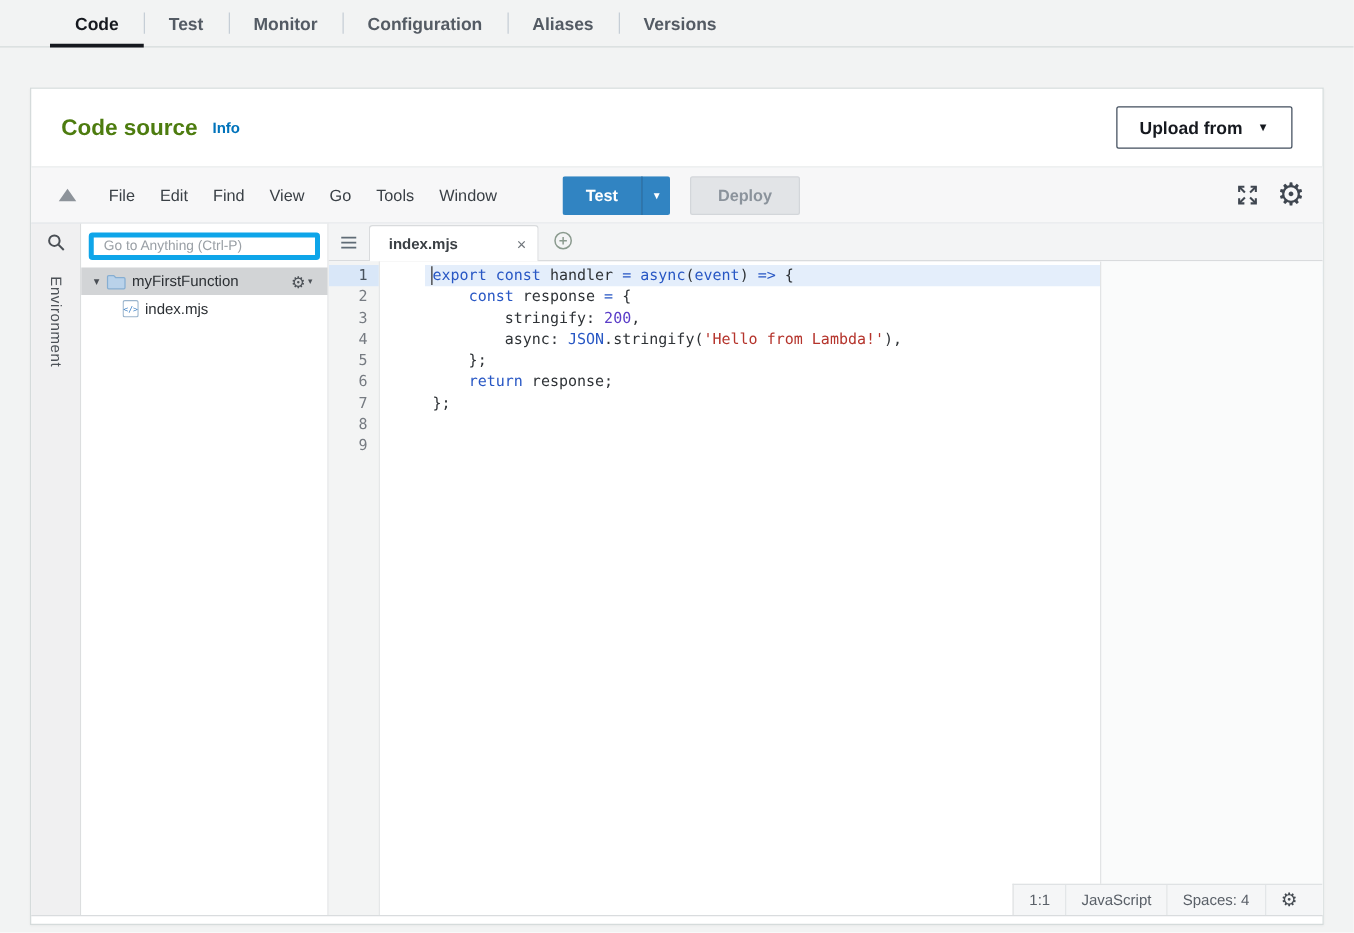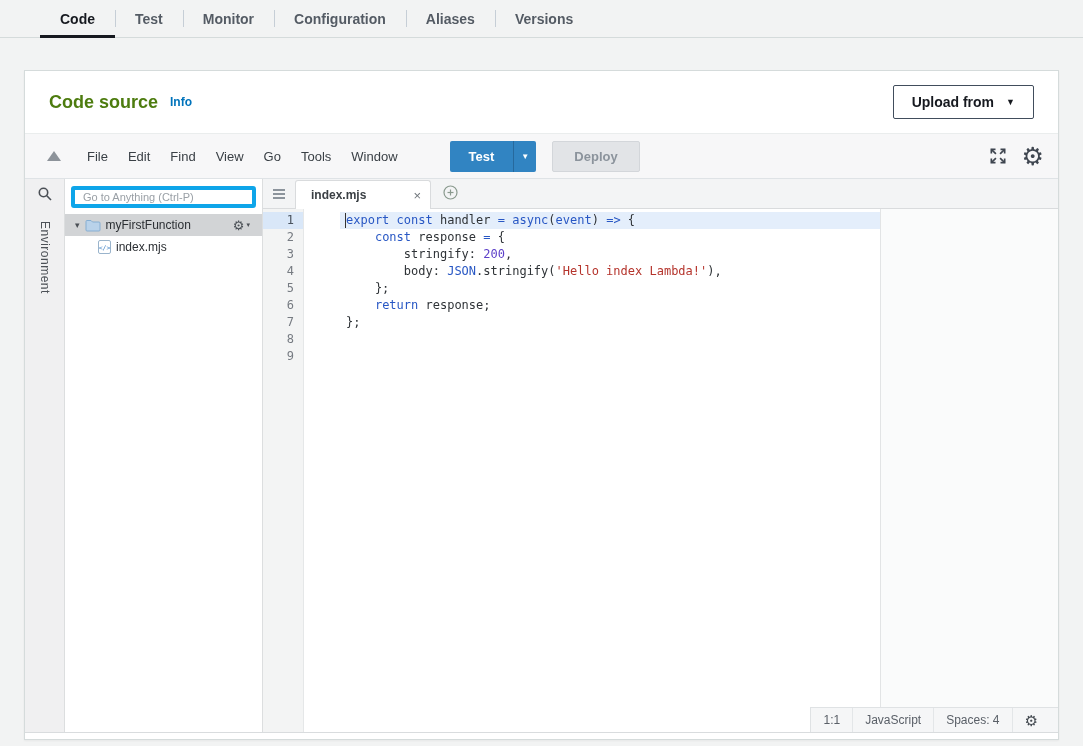--- a/index.html
+++ b/index.html
@@ -222,21 +222,21 @@
             <div class="gutter-num">5</div>
             <div class="gutter-num">6</div>
             <div class="gutter-num">7</div>
             <div class="gutter-num">8</div>
             <div class="gutter-num">9</div>
           </div>
         <div class="code">
             <div class="code-line active"><span class="tok-kw">export</span><span class="tok-pl"> </span><span class="tok-kw">const</span><span class="tok-pl"> handler </span><span class="tok-op">=</span><span class="tok-pl"> </span><span class="tok-kw">async</span><span class="tok-pl">(</span><span class="tok-param">event</span><span class="tok-pl">) </span><span class="tok-op">=&gt;</span><span class="tok-pl"> {</span></div>
             <div class="code-line"><span class="tok-pl">    </span><span class="tok-kw">const</span><span class="tok-pl"> response </span><span class="tok-op">=</span><span class="tok-pl"> {</span></div>
             <div class="code-line"><span class="tok-pl">        stringify: </span><span class="tok-num">200</span><span class="tok-pl">,</span></div>
-            <div class="code-line"><span class="tok-pl">        body: </span><span class="tok-sup">JSON</span><span class="tok-pl">.stringify(</span><span class="tok-str">'Hello index Lambda!'</span><span class="tok-pl">),</span></div>
+            <div class="code-line"><span class="tok-pl">        async: </span><span class="tok-sup">JSON</span><span class="tok-pl">.stringify(</span><span class="tok-str">'Hello from Lambda!'</span><span class="tok-pl">),</span></div>
             <div class="code-line"><span class="tok-pl">    };</span></div>
             <div class="code-line"><span class="tok-pl">    </span><span class="tok-kw">return</span><span class="tok-pl"> response;</span></div>
             <div class="code-line"><span class="tok-pl">};</span></div>
             <div class="code-line"></div>
           </div>
 
         <div class="status-bar">
           <span class="status-item">1:1</span>
           <span class="status-item">JavaScript</span>
           <span class="status-item">Spaces: 4</span>

